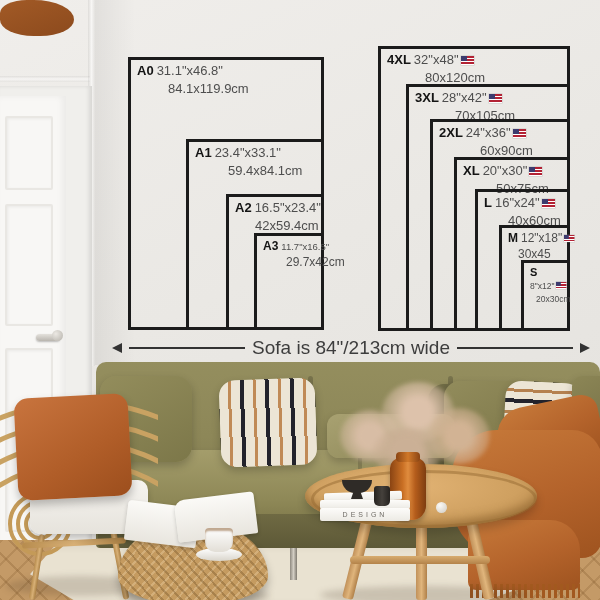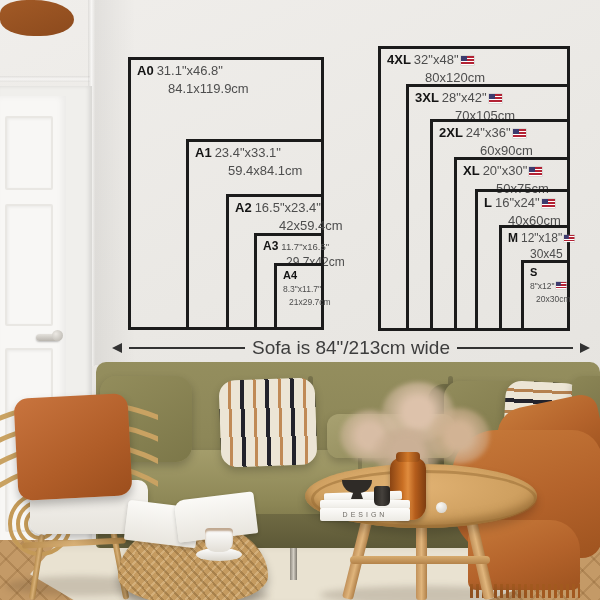--- a/index.html
+++ b/index.html
@@ -27,33 +27,33 @@
   
   .chart-title{position:absolute;text-align:center;color:#2c2c2c;letter-spacing:3px;font-size:26px;}
   .t-a{left:120px;top:12px;width:212px;}
   .t-r{left:378px;top:6px;width:192px;font-size:28px;letter-spacing:1px;}
   .box{position:absolute;box-sizing:border-box;border:3px solid #1b1b1b;background:transparent;}
   .box .lbl{padding:3px 3px 0 6px;font-size:13px;line-height:1.2;color:#4e4e4e;white-space:nowrap;}
   .box .name{font-weight:bold;color:#141414;margin-right:3px;}
   .box .cm{font-size:13px;line-height:1.15;color:#4e4e4e;white-space:nowrap;}
   .a0{left:128px;top:57px;width:196px;height:273px}.a0 .cm{margin-left:31px}
   .a1{left:186px;top:139px;width:138px;height:191px}.a1 .cm{margin-left:33px}
-  .a2{left:226px;top:194px;width:98px;height:136px}.a2 .cm{margin-left:44px}
+  .a2{left:226px;top:194px;width:98px;height:136px}.a2 .cm{margin-left:20px}
   .a3{left:254px;top:233px;width:70px;height:97px}
   .a3 .lbl{font-size:12px}.a3 .in{font-size:9.5px}.a3 .cm{font-size:12px;margin-left:23px}
   .a4{left:274px;top:263px;width:50px;height:67px}
   .a4 .lbl{font-size:11px}.a4 .name{display:block}.a4 .in{font-size:8.5px}
   .a4 .cm{font-size:8.5px;margin-left:6px}
   .r4xl{left:378px;top:46px;width:192px;height:285px}.r4xl .cm{margin-left:38px}
   .r3xl{left:406px;top:84px;width:164px;height:247px}.r3xl .cm{margin-left:40px}
   .r2xl{left:430px;top:119px;width:140px;height:212px}.r2xl .cm{margin-left:41px}
   .rxl{left:454px;top:157px;width:116px;height:174px}.rxl .cm{margin-left:33px}
   .rl{left:475px;top:189px;width:95px;height:142px}.rl .cm{margin-left:24px}
   .rm{left:499px;top:225px;width:71px;height:106px}
-  .rm .lbl{font-size:12px}.rm .cm{font-size:12px;margin-left:22px}
+  .rm .lbl{font-size:12px}.rm .cm{font-size:12px;margin-left:10px}
   .rs{left:521px;top:260px;width:49px;height:71px}
   .rs .lbl{font-size:11px}.rs .name{display:block}.rs .in{font-size:8.5px}
   .rs .cm{font-size:8.5px;margin-left:6px}
   .flag{display:inline-block;width:13px;height:9px;vertical-align:-1px;margin-left:2px;position:relative;
      background:repeating-linear-gradient(180deg,#b22234 0 1.6px,#ffffff 1.6px 3.2px);
      box-shadow:0 0 0 .5px rgba(0,0,0,.15);}
   .flag::after{content:"";position:absolute;left:0;top:0;width:6px;height:5px;background:#3c3b6e;}
   .flag-sm{transform:scale(.8);transform-origin:left center;}
   
   .sofa-dim{position:absolute;left:112px;top:338px;width:478px;height:20px;
@@ -202,24 +202,20 @@
     <div class="lbl cm">59.4x84.1cm</div>
   </div>
   <div class="box a2">
     <div class="lbl"><span class="name">A2</span><span class="in">16.5"x23.4"</span></div>
     <div class="lbl cm">42x59.4cm</div>
   </div>
   <div class="box a3">
     <div class="lbl"><span class="name">A3</span><span class="in">11.7"x16.5"</span></div>
     <div class="lbl cm">29.7x42cm</div>
   </div>
-  <div class="box a4">
-    <div class="lbl"><span class="name">A4</span><span class="in">8.3"x11.7"</span></div>
-    <div class="lbl cm">21x29.7cm</div>
-  </div>
 
   <div class="box r4xl">
     <div class="lbl"><span class="name">4XL</span><span class="in">32"x48"</span><span class="flag"></span></div>
     <div class="lbl cm">80x120cm</div>
   </div>
   <div class="box r3xl">
     <div class="lbl"><span class="name">3XL</span><span class="in">28"x42"</span><span class="flag"></span></div>
     <div class="lbl cm">70x105cm</div>
   </div>
   <div class="box r2xl">

